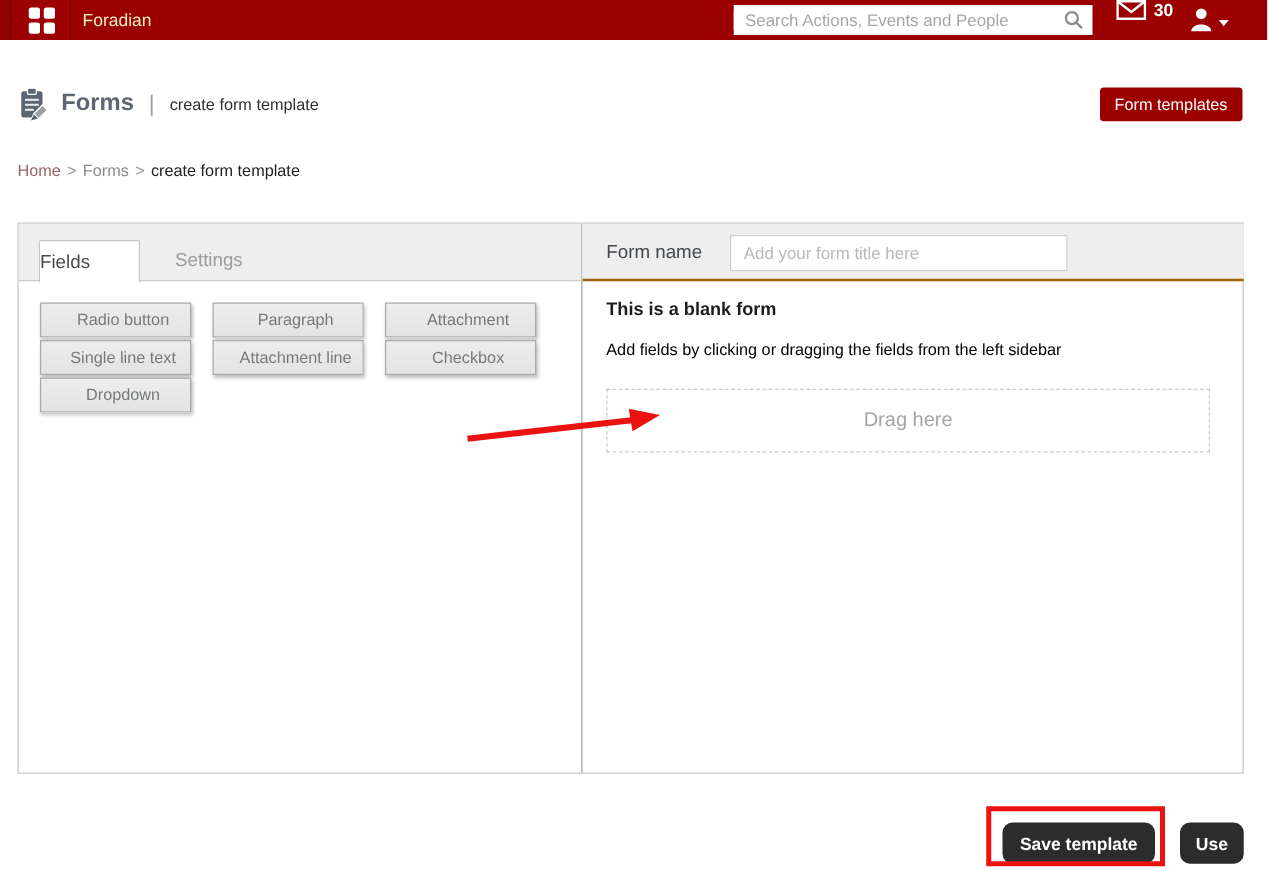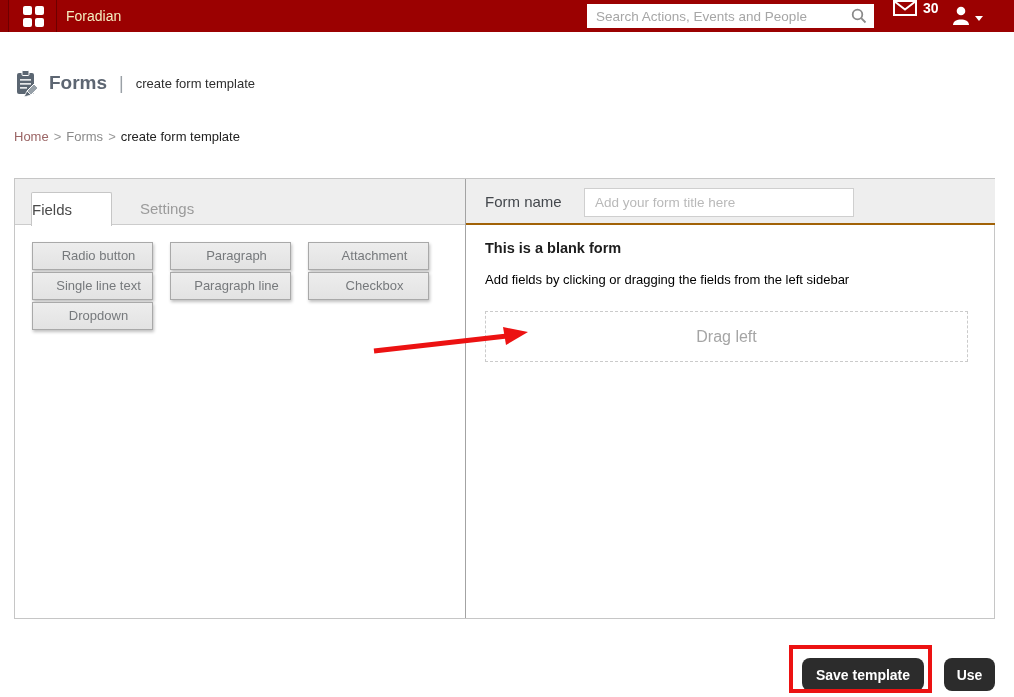--- a/index.html
+++ b/index.html
@@ -119,52 +119,53 @@
         <rect x="6" y="10" width="11" height="1.7" fill="#fff" opacity=".85"></rect>
         <rect x="6" y="14" width="11" height="1.7" fill="#fff" opacity=".85"></rect>
         <rect x="6" y="18" width="7" height="1.7" fill="#fff" opacity=".85"></rect>
         <polygon points="13,22 20,15 24,19 17,26" fill="#97a0a8" stroke="#fff" stroke-width="1"></polygon>
         <polygon points="13,22 17,26 10,28" fill="#5b6672" stroke="#fff" stroke-width="0.8"></polygon>
       </svg>
     </span>
     <span class="page-title">Forms</span>
     <span class="title-sep">|</span>
     <span class="page-subtitle">create form template</span>
+    <button class="form-templates-btn">Form templates</button>
   </div>
 
   <div class="breadcrumb">
     <span class="crumb-home">Home</span>
     <span class="crumb-sep">&gt;</span>
     <span class="crumb-link">Forms</span>
     <span class="crumb-sep">&gt;</span>
     <span class="crumb-current">create form template</span>
   </div>
 
   <div class="panel">
 
     <div class="panel-left">
       <div class="tabbar">
         <div class="tab-active">Fields</div>
         <div class="tab-inactive">Settings</div>
       </div>
       <div class="fields-area">
-        <div class="field-btn">Radio button</div><div class="field-btn">Paragraph</div><div class="field-btn">Attachment</div><div class="field-btn">Single line text</div><div class="field-btn">Paragraph line</div><div class="field-btn">Checkbox</div><div class="field-btn">Dropdown</div>
+        <div class="field-btn">Radio button</div><div class="field-btn">Paragraph</div><div class="field-btn">Attachment</div><div class="field-btn">Single line text</div><div class="field-btn">Attachment line</div><div class="field-btn">Checkbox</div><div class="field-btn">Dropdown</div>
       </div>
     </div>
 
     <div class="panel-right">
       <div class="form-name-bar">
         <span class="form-name-label">Form name</span>
         <input type="text" class="form-name-input" placeholder="Add your form title here" style="">
       </div>
       <div class="form-body">
         <div class="blank-title">This is a blank form</div>
         <div class="blank-subtitle">Add fields by clicking or dragging the fields from the left sidebar</div>
         <div class="drag-box">
-          <span>Drag left</span>
+          <span>Drag here</span>
         </div>
       </div>
     </div>
 
   </div>
 
   <button class="dark-btn save-btn">Save template</button>
   <button class="dark-btn use-btn">Use</button>
 
   <div class="annotation-box"></div>

